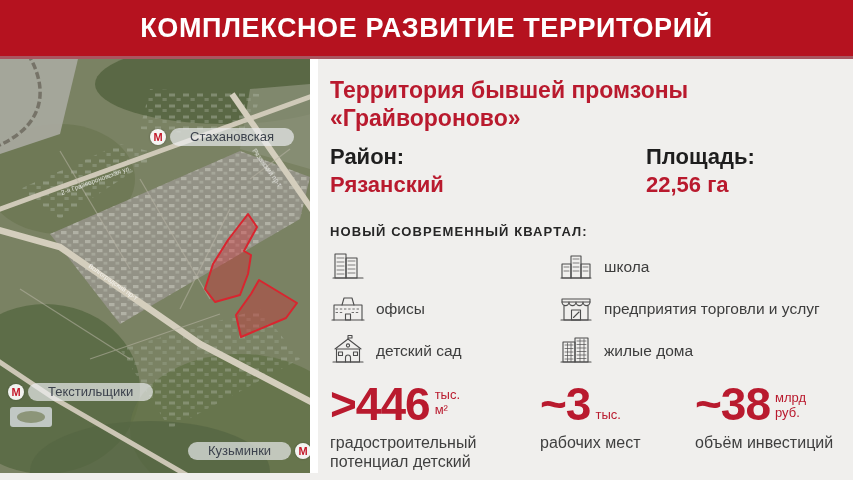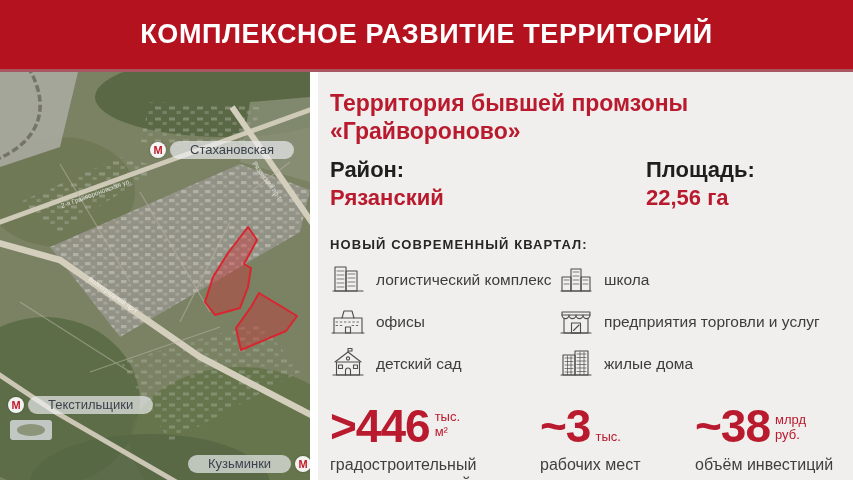--- a/index.html
+++ b/index.html
@@ -1,21 +1,21 @@
 <!DOCTYPE html>
 <html><head>
 <meta charset="utf-8">
 <style>
   * { margin:0; padding:0; box-sizing:border-box; }
   html,body { width:853px; height:480px; }
   body { font-family:"Liberation Sans","DejaVu Sans",sans-serif; background:#fff; }
   .stage { position:relative; width:853px; height:480px; overflow:hidden; background:#f0efed; }
 
   
-  .header { height:72px; background:#b5121f; border-bottom:3px solid #a95660;
+  .header { height:59px; background:#b5121f; border-bottom:3px solid #a95660;
             display:flex; align-items:center; justify-content:center; }
   .header-title { color:#ffffff; font-size:27px; font-weight:700; letter-spacing:.6px; white-space:nowrap; }
 
   
   .body { display:flex; height:414px; }
   .map-wrap { position:relative; width:310px; flex:none; background:#7a8263; overflow:hidden; }
   .divider { width:8px; flex:none; background:#ffffff; }
   .panel { flex:1; background:#f0efed; padding:14px 16px 0 12px; overflow:hidden; }
 
   
@@ -35,21 +35,21 @@
   .kv-label { font-size:22px; font-weight:700; color:#1e1e1e; line-height:1.05; }
   .kv-value { font-size:22px; font-weight:700; color:#b91a2e; margin-top:5px; line-height:1.05; }
 
   .section-title { font-size:13px; font-weight:700; letter-spacing:1.1px; color:#262626; margin-bottom:6px; }
 
   .features { display:grid; grid-template-columns:228px 1fr; grid-auto-rows:42px; align-items:center; }
   .feature { display:flex; align-items:center; gap:10px; }
   .feature svg { flex:none; stroke:#4d4d4d; fill:none; stroke-width:1.1; stroke-linecap:round; stroke-linejoin:round; }
   .feature-label { font-size:15.5px; color:#3d3d3d; line-height:1.1; }
 
-  .stats { display:flex; margin-top:21px; }
+  .stats { display:flex; margin-top:12px; }
   .stat { flex:none; }
   .stat:nth-child(1){ width:210px; } .stat:nth-child(2){ width:155px; } .stat:nth-child(3){ flex:1; }
   .stat-top { display:flex; }
   .stat-num { font-size:46px; font-weight:700; color:#b91a2e; line-height:.92; letter-spacing:-1px; }
   .stat-units { display:flex; flex-direction:column; font-size:13px; font-weight:400; color:#b91a2e;
                 margin-left:5px; line-height:1.12; }
   .u-top { padding-top:5px; } .u-bottom { justify-content:flex-end; padding-bottom:3px; } .u-mid { padding-top:8px; }
   .stat-caption { font-size:16px; color:#3f3f3f; line-height:1.22; margin-top:7px; max-width:200px; }
 </style>
 </head>
@@ -156,21 +156,20 @@
 
       <div class="features">
 
         <div class="feature">
           <svg width="36" height="34" viewBox="0 0 36 34">
             <path d="M3 29h30"></path>
               <rect x="5" y="5" width="11" height="24"></rect>
               <rect x="16" y="9" width="11" height="20"></rect>
             <path stroke-width=".7" d="M7 9h7M7 13h7M7 17h7M7 21h7M7 25h7M18 12h7M18 16h7M18 20h7M18 24h7"></path>
           </svg>
-          <span class="feature-label">логистический комплекс</span>
         </div>
 
         <div class="feature">
           <svg width="36" height="34" viewBox="0 0 36 34">
             <path d="M3 29h30"></path>
               <rect x="13" y="7" width="10" height="22"></rect>
             <rect x="4" y="15" width="9" height="14"></rect>
               <rect x="23" y="15" width="9" height="14"></rect>
             <path stroke-width=".7" d="M15 10h6M15 14h6M15 18h6M15 22h6M6 18h5M6 22h5M25 18h5M25 22h5"></path>
           </svg>

